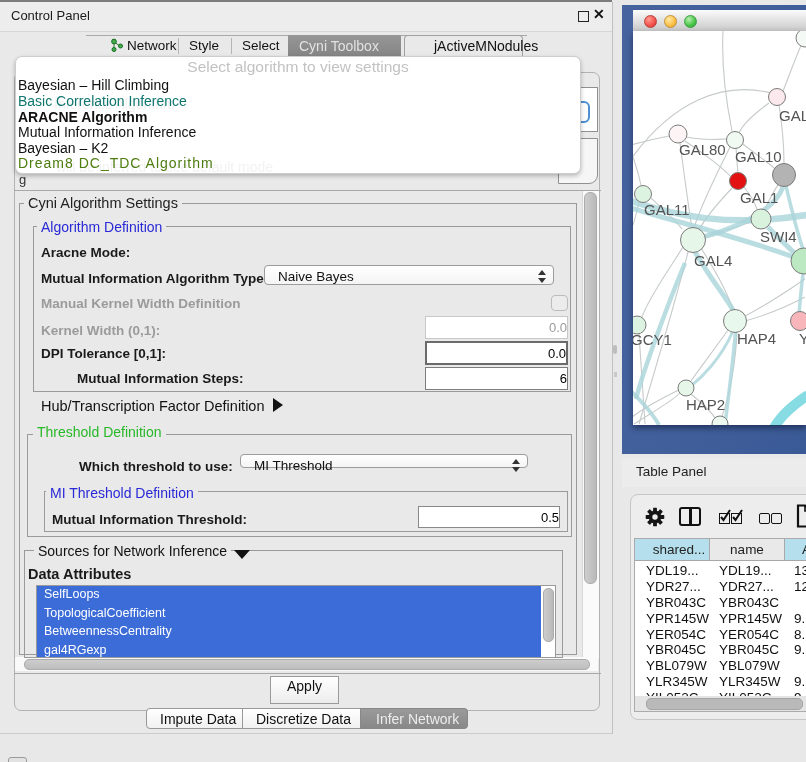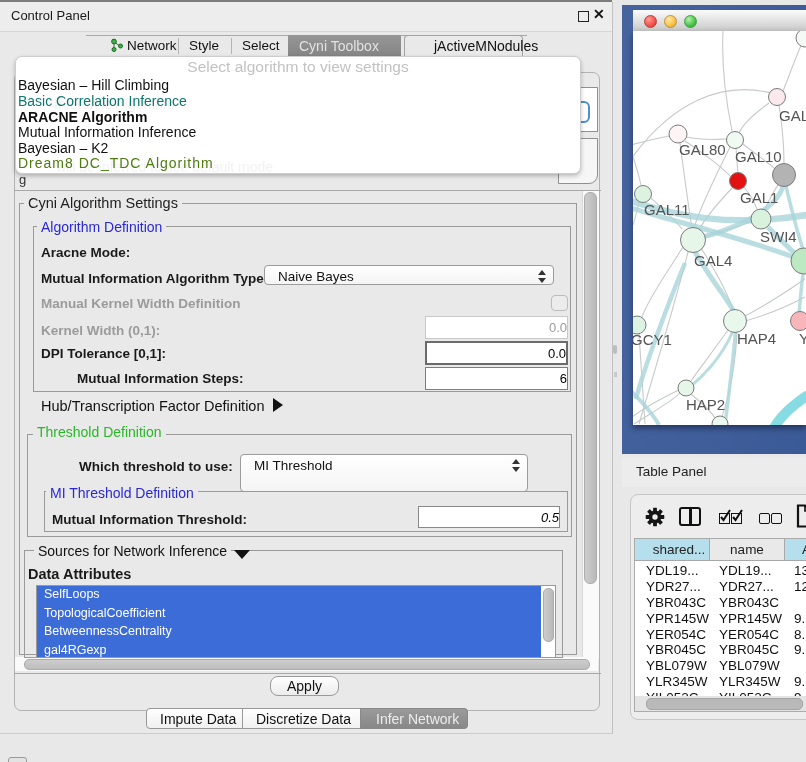--- a/index.html
+++ b/index.html
@@ -85,44 +85,44 @@
   <div class="fld abs" style="left:425px;top:339px;width:143px;height:24px;border:2px solid #6b6b6b;color:#000;line-height:21px;">0.0</div>
   <div class="lbl b abs" style="left:41px;top:369px;margin-left:36px;">Mutual Information Steps:</div>
   <div class="fld abs" style="left:425px;top:365px;width:143px;height:23px;border:1.5px solid #7e7e7e;color:#000;line-height:21px;">6</div>
 
   <div class="abs" style="left:41px;top:396px;font-size:14.5px;color:#111;">Hub/Transcription Factor Definition</div>
   <div class="abs" style="left:273px;top:396px;width:0;height:0;border-top:7px solid transparent;border-bottom:7px solid transparent;border-left:10px solid #111;"></div>
 
   <div class="grp abs" style="left:27px;top:432px;width:545px;height:103px;"></div>
   <div class="gtitle" style="left:33px;top:422px;color:#28b828;">Threshold Definition</div>
   <div class="lbl b abs" style="left:79px;top:457px;">Which threshold to use:</div>
-  <div class="combo abs" style="left:240px;top:452px;width:288px;height:38px;">
+  <div class="combo abs" style="left:240px;top:452px;width:288px;height:14px;">
       <span class="ct">MI Threshold</span>
       <span class="spin"></span>
     </div>
 
   <div class="grp abs" style="left:44px;top:489px;width:524px;height:41px;"></div>
   <div class="gtitle" style="left:46px;top:483px;color:#2929d6;">MI Threshold Definition</div>
   <div class="lbl b abs" style="left:52px;top:510px;">Mutual Information Threshold:</div>
-  <div class="fld abs" style="left:418px;top:504px;width:142px;height:22px;border:1px solid #888;color:#000;line-height:21px;font-style:italic;">0.5</div>
+  <div class="fld abs" style="left:418px;top:504px;width:142px;height:22px;border:1px solid #888;color:#000;line-height:21px;">0.5</div>
 
   <div class="grp abs" style="left:24px;top:548px;width:539px;height:108px;"></div>
   <div class="gtitle" style="left:34px;top:541px;color:#111;font-size:14px;">Sources for Network Inference</div>
   <div class="abs" style="left:234px;top:548px;width:0;height:0;border-left:8px solid transparent;border-right:8px solid transparent;border-top:9px solid #111;"></div>
   <div class="lbl b abs" style="left:28px;top:564px;font-size:14.5px;">Data Attributes</div>
   <div class="abs" style="left:36px;top:583px;width:520px;height:73px;border:1px solid #999;background:#fff;box-sizing:border-box;">
     <div class="abs" style="left:0;top:0;width:504px;height:71px;background:#3c6cd7;"></div>
     <div class="abs" style="left:7px;top:1px;font-size:12.5px;color:#fff;">SelfLoops</div>
     <div class="abs" style="left:7px;top:20px;font-size:12.5px;color:#fff;">TopologicalCoefficient</div>
     <div class="abs" style="left:7px;top:38px;font-size:12.5px;color:#fff;">BetweennessCentrality</div>
     <div class="abs" style="left:7px;top:57px;font-size:12.5px;color:#fff;">gal4RGexp</div>
     <div class="abs" style="left:506px;top:2px;width:9px;height:52px;background:linear-gradient(90deg,#cdcdcd,#b9b9b9);border:1px solid #ababab;border-radius:5px;"></div>
   </div>
 
-  <div class="abs" style="left:270px;top:674px;width:69px;height:20px;border:1px solid #9a9a9a;border-radius:8px;background:linear-gradient(#ffffff,#ececec);text-align:center;font-size:14px;color:#111;line-height:19px;box-sizing:border-box;">Apply</div>
+  <div class="abs" style="left:270px;top:674px;width:69px;height:28px;border:1px solid #9a9a9a;border-radius:0;background:linear-gradient(#ffffff,#ececec);text-align:center;font-size:14px;color:#111;line-height:19px;box-sizing:border-box;">Apply</div>
 
   <div class="abs" style="left:146px;top:706px;width:322px;height:21px;border:1px solid #989898;border-radius:4px;background:linear-gradient(#ffffff,#f0f0f0);box-sizing:border-box;"></div>
   <div class="abs" style="left:242px;top:706px;width:1px;height:21px;background:#989898;"></div>
   <div class="abs" style="left:360px;top:706px;width:108px;height:21px;background:linear-gradient(#9a9a9a,#888888);border:1px solid #888;border-radius:0 4px 4px 0;box-sizing:border-box;"></div>
   <div class="abs" style="left:160px;top:709px;font-size:14px;color:#111;">Impute Data</div>
   <div class="abs" style="left:256px;top:709px;font-size:14px;color:#111;text-align:center;">Discretize Data</div>
   <div class="abs" style="left:376px;top:709px;font-size:14px;color:#ececec;">Infer Network</div>
 </div>
 
 <div class="abs" style="left:613px;top:345px;width:4px;height:9px;border-radius:2px;background:#bdbdbd;"></div>

